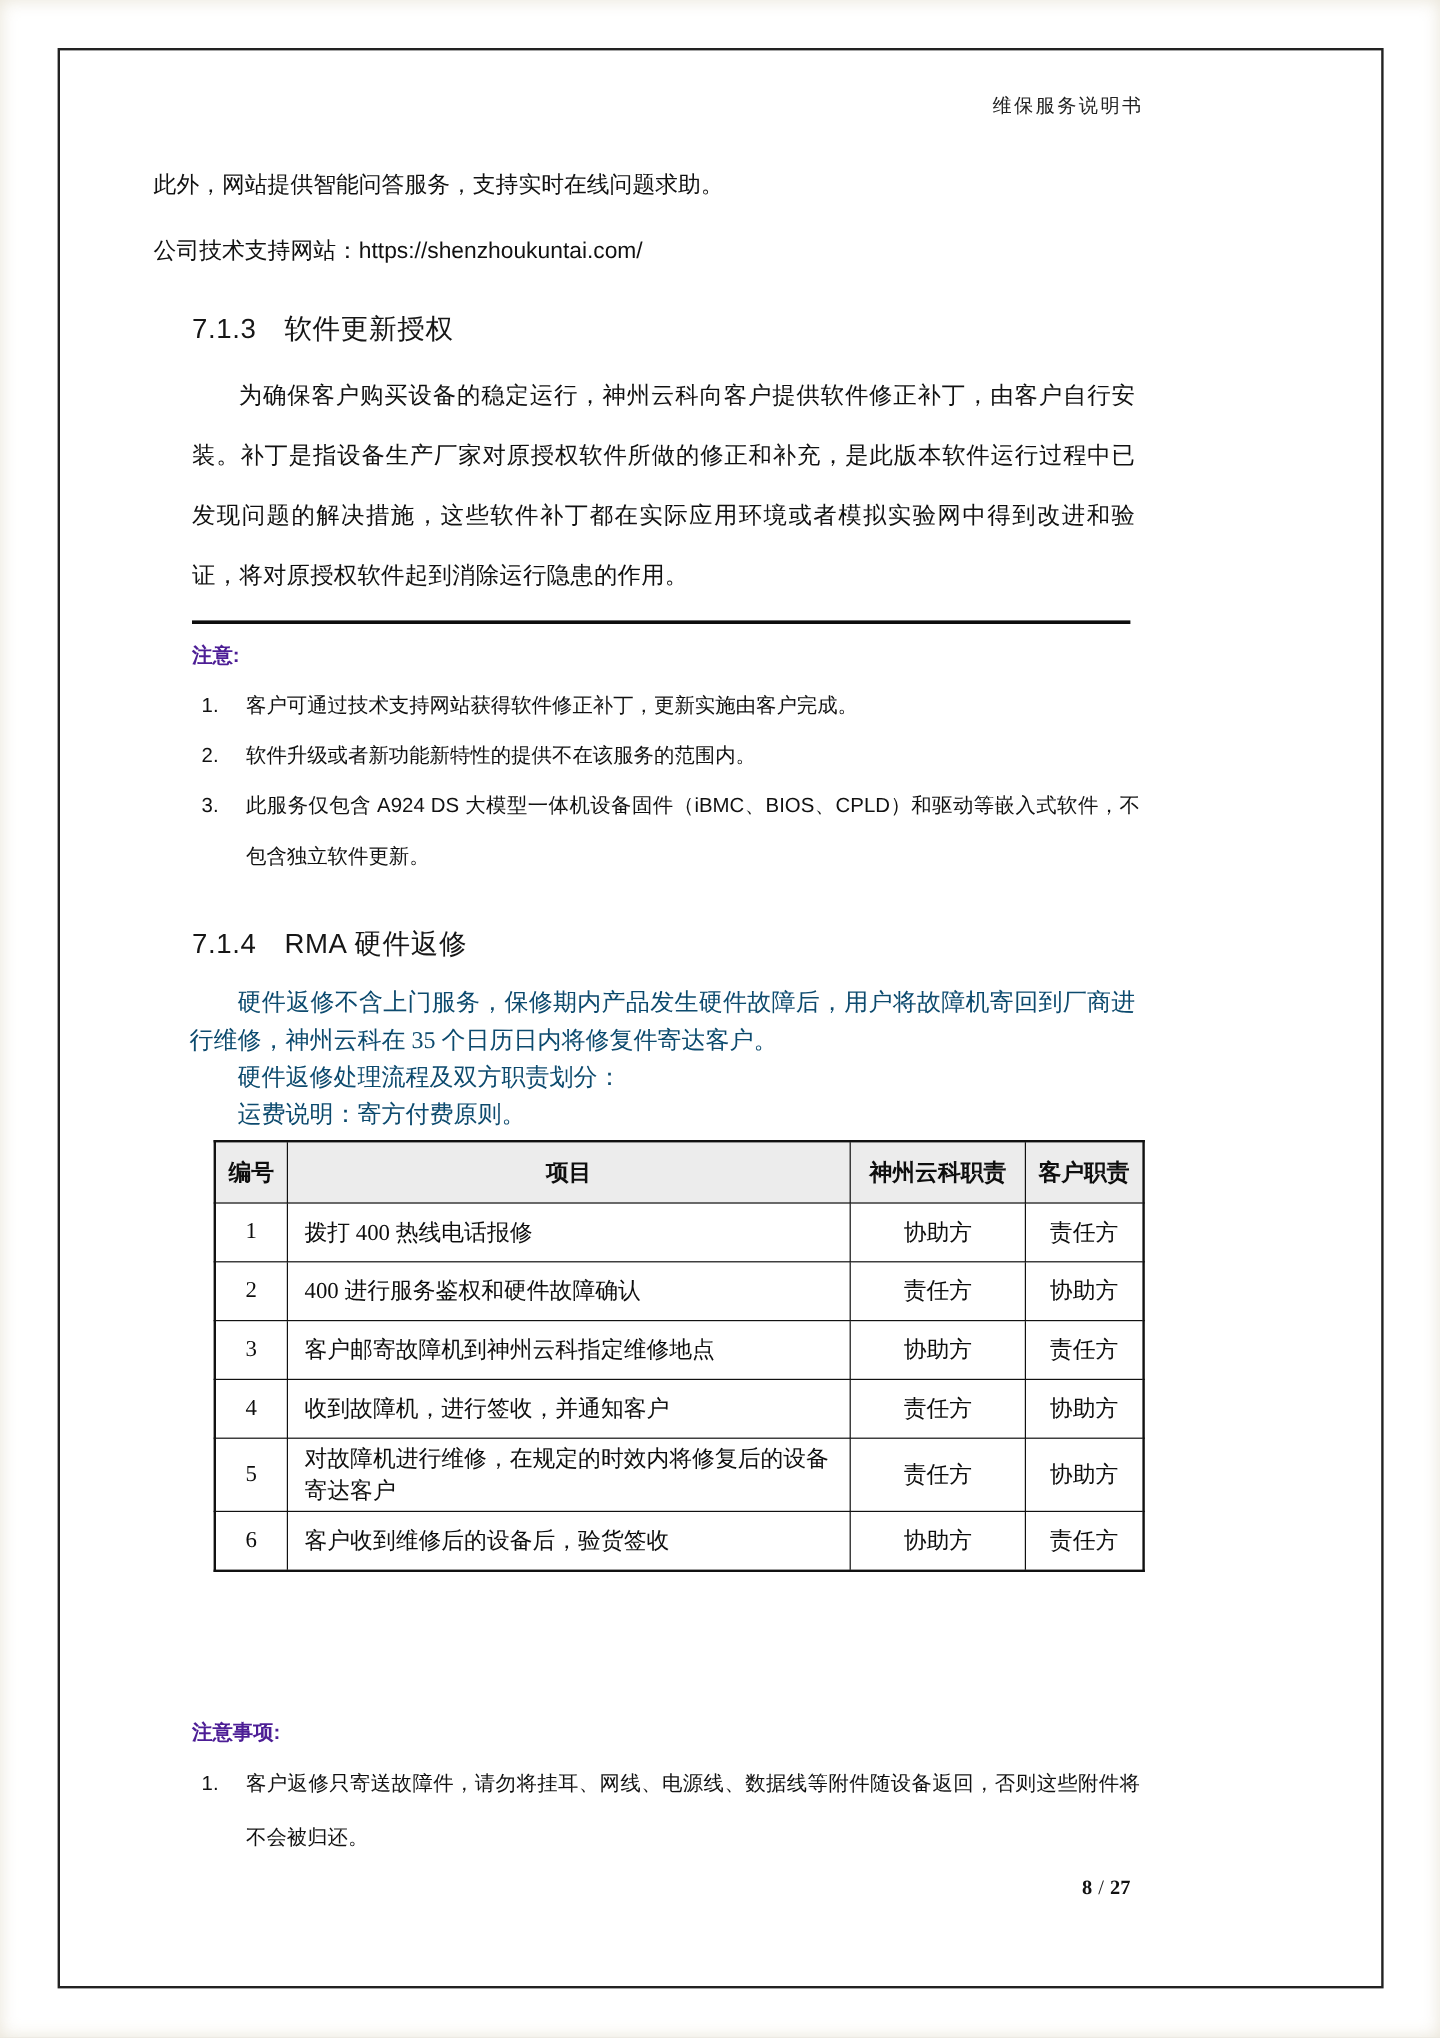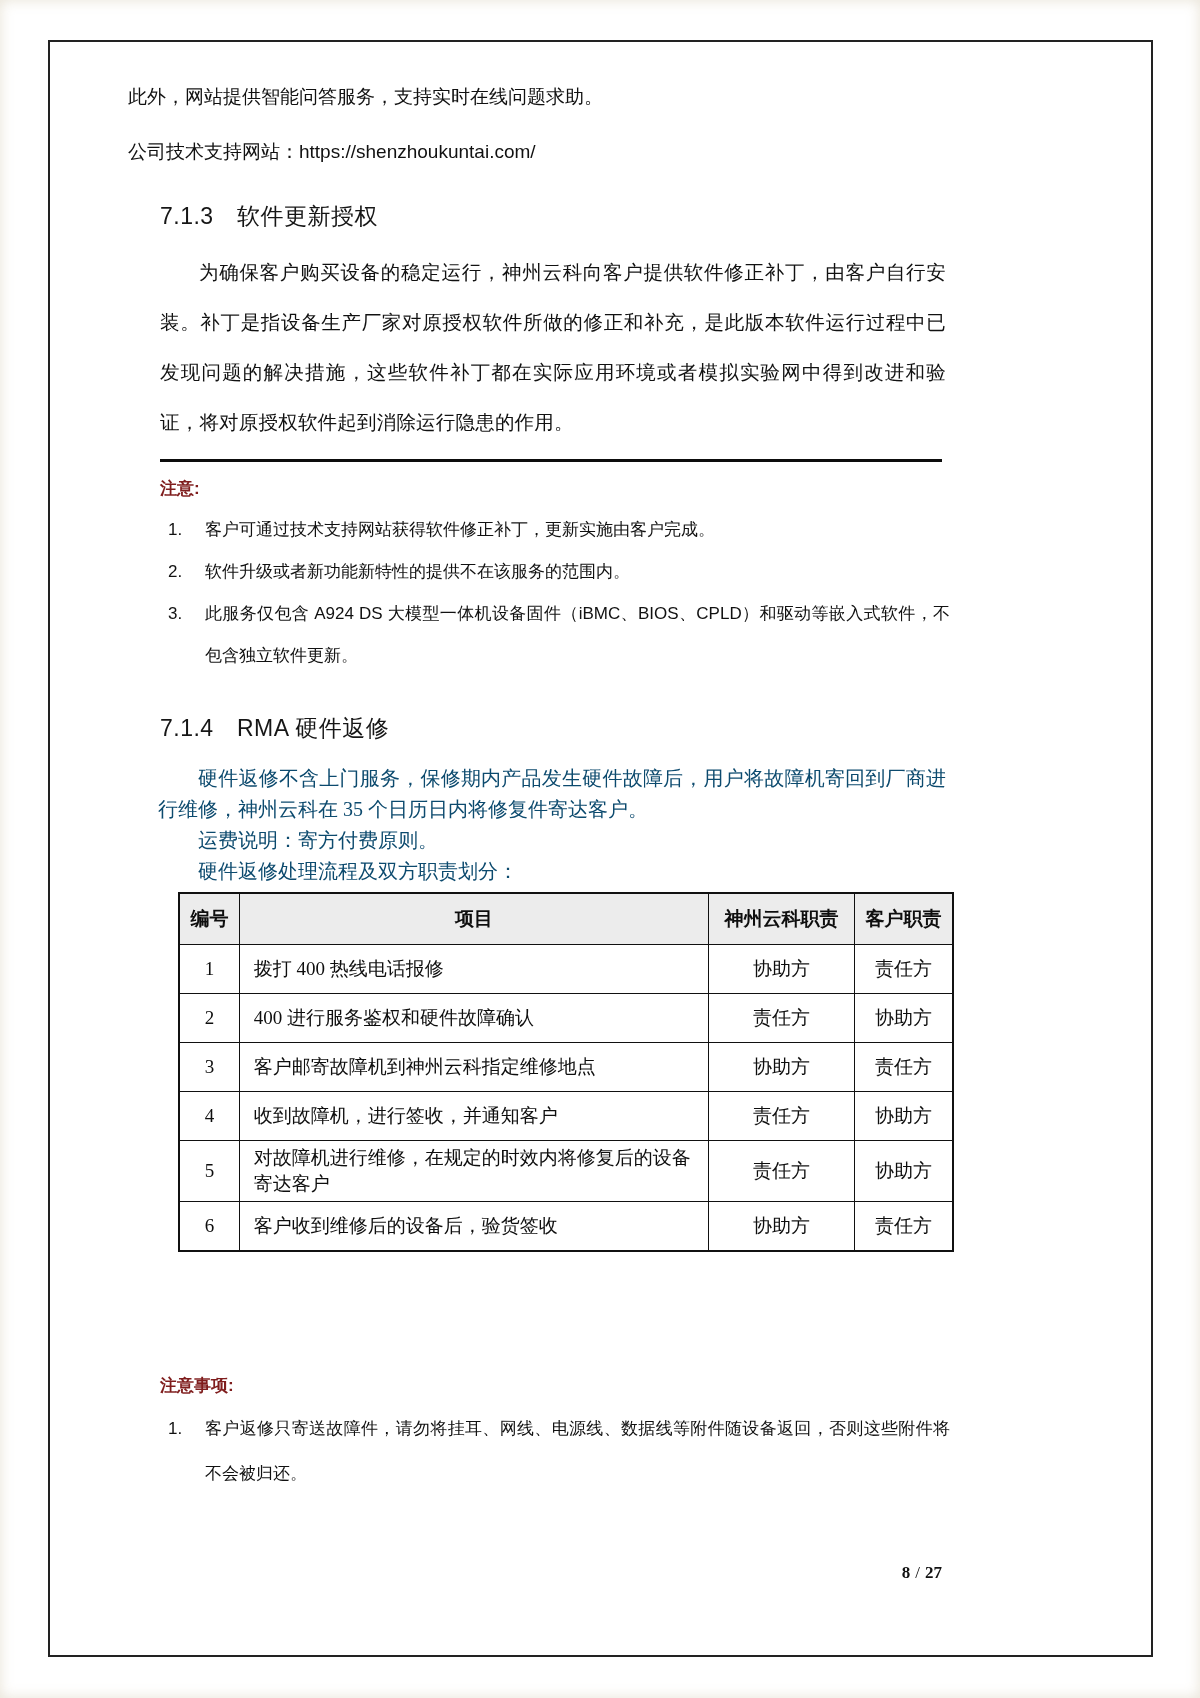--- a/index.html
+++ b/index.html
@@ -29,21 +29,21 @@
     color:#161616;letter-spacing:.5px;
   }
   .heading-number{display:inline-block;min-width:77px;}
   .body-713{
     margin:16px 0 0 110px;width:786px;
     font-size:19.5px;line-height:50px;text-align:justify;text-indent:2em;
     letter-spacing:.2px;
   }
   .rule{margin:12px 0 0 110px;width:782px;height:3px;background:#0d0d0d;border:none;}
   .note-label{
-    margin:15px 0 0 110px;font-size:17px;font-weight:bold;line-height:24px;color:#7f1d1d;
+    margin:15px 0 0 110px;font-size:17px;font-weight:bold;line-height:24px;color:#4c1d95;
   }
   ol.note-list{margin:8px 0 0 110px;padding:0;width:790px;list-style:none;}
   ol.note-list li{
     display:flex;font-size:17px;line-height:42px;color:#111;
   }
   ol.note-list li .li-num{flex:0 0 45px;padding-left:8px;box-sizing:border-box;}
   ol.note-list li .li-text{flex:1;text-align:justify;}
   .serif-block{
     margin:20px 0 0 108px;width:788px;
     font-family:"Liberation Serif","DejaVu Serif",serif;
@@ -77,20 +77,21 @@
   }
   .page-number b{font-weight:bold;}
   .page-number .sep{font-weight:normal;padding:0 5px;}
 </style>
 </head>
 <body>
 
 <div class="page">
   <div class="border-box">
 
+    <div class="doc-header">维保服务说明书</div>
 
     <p class="para-lg p1 content-block">此外，网站提供智能问答服务，支持实时在线问题求助。</p>
     <p class="para-lg p2 content-block">公司技术支持网站：https://shenzhoukuntai.com/</p>
 
     <h2 class="section-heading"><span class="heading-number">7.1.3</span><span class="heading-title">软件更新授权</span></h2>
 
     <div class="body-713">为确保客户购买设备的稳定运行，神州云科向客户提供软件修正补丁，由客户自行安装。补丁是指设备生产厂家对原授权软件所做的修正和补充，是此版本软件运行过程中已发现问题的解决措施，这些软件补丁都在实际应用环境或者模拟实验网中得到改进和验证，将对原授权软件起到消除运行隐患的作用。</div>
 
     <hr class="rule">
 
@@ -107,22 +108,22 @@
         <li>
           <span class="li-num">3.</span>
           <span class="li-text">此服务仅包含 A924 DS 大模型一体机设备固件（iBMC、BIOS、CPLD）和驱动等嵌入式软件，不包含独立软件更新。</span>
         </li>
       </ol>
 
     <h2 class="section-heading"><span class="heading-number">7.1.4</span><span class="heading-title">RMA 硬件返修</span></h2>
 
     <div class="serif-block">
       <p class="ind">硬件返修不含上门服务，保修期内产品发生硬件故障后，用户将故障机寄回到厂商进行维修，神州云科在 35 个日历日内将修复件寄达客户。</p>
+      <p class="ind">硬件返修处理流程及双方职责划分：</p>
       <p class="ind">运费说明：寄方付费原则。</p>
-      <p class="ind">硬件返修处理流程及双方职责划分：</p>
     </div>
 
     <table class="rma">
       <colgroup>
         <col class="col-no">
           <col class="col-item">
           <col class="col-vendor">
           <col class="col-cust">
       </colgroup>
       <thead>

